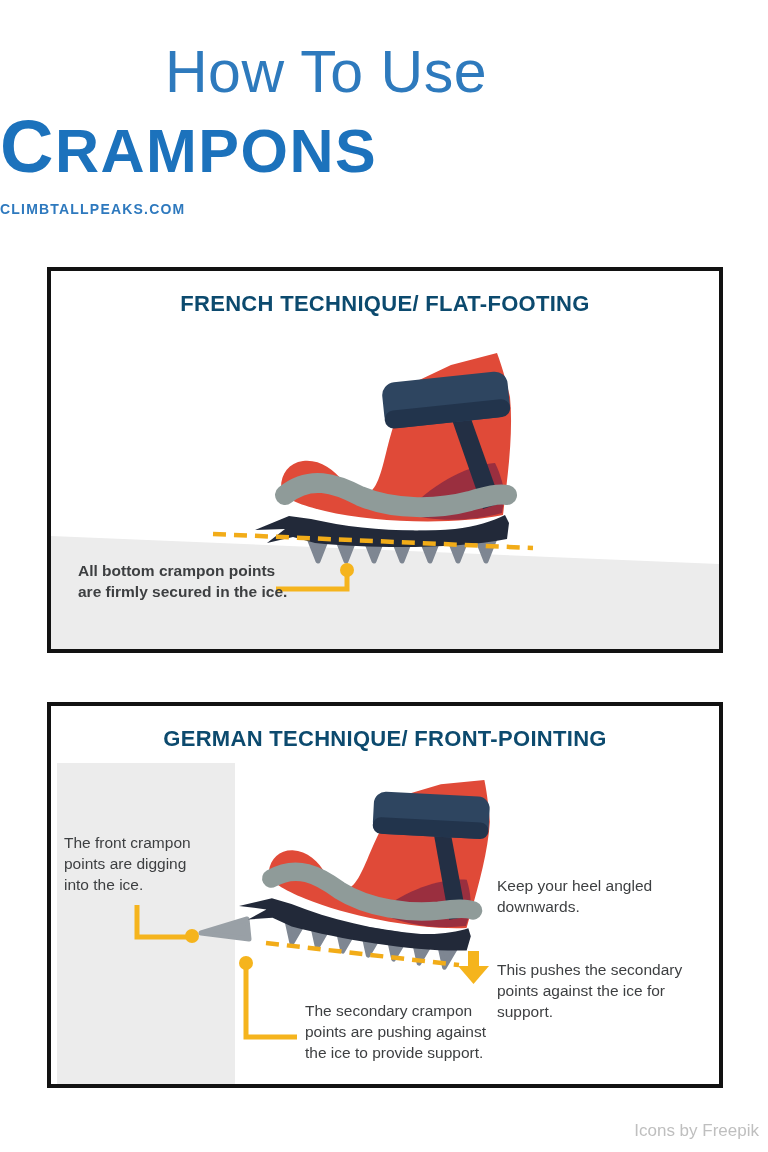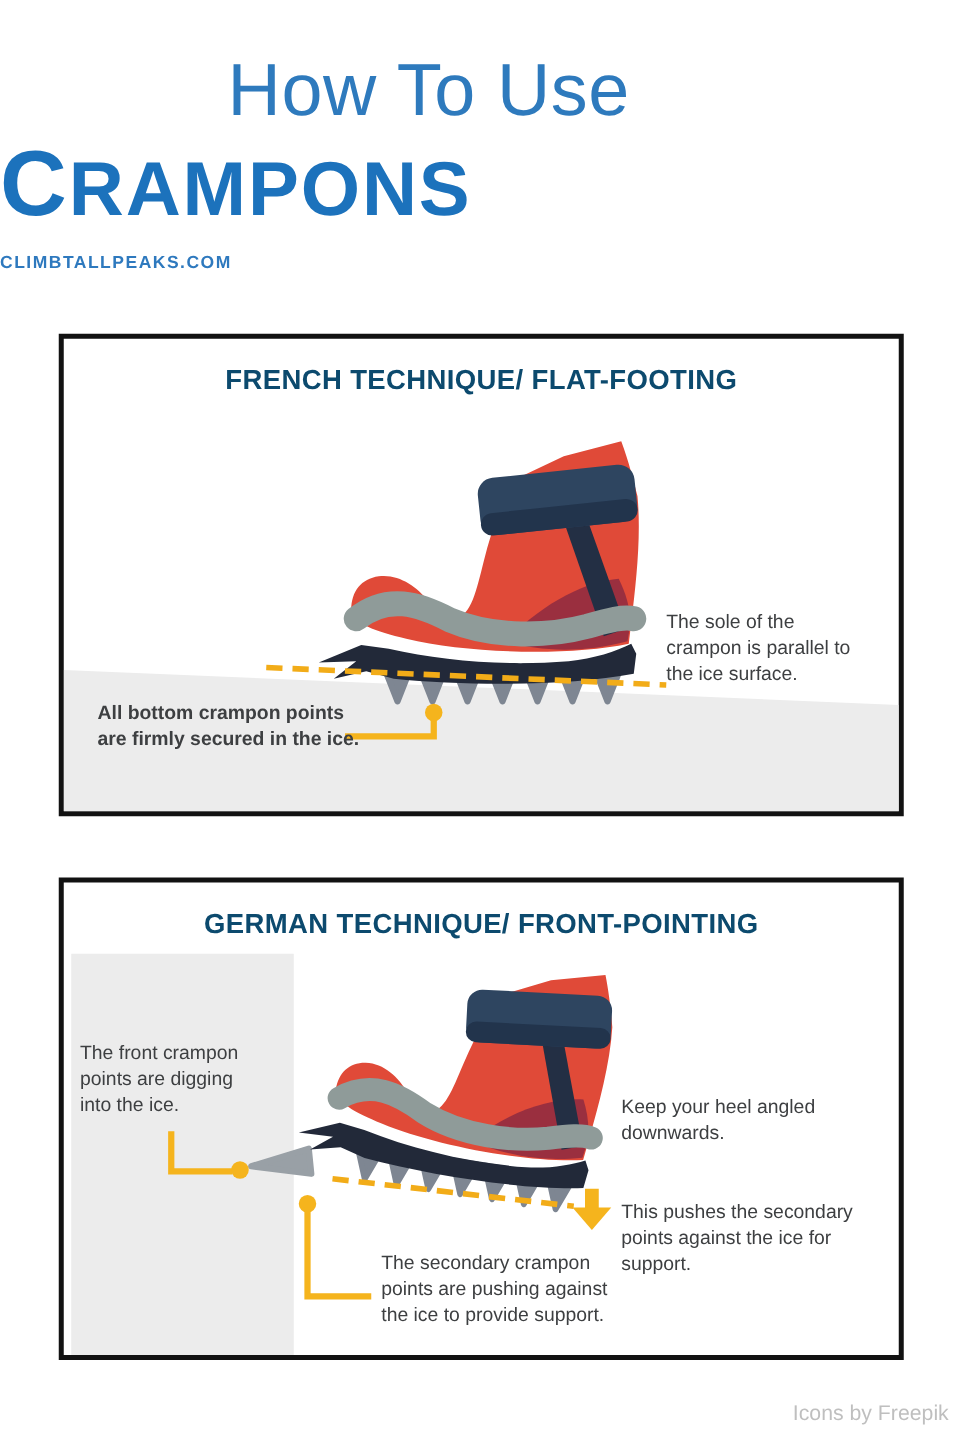--- a/index.html
+++ b/index.html
@@ -1,20 +1,20 @@
 <!DOCTYPE html>
 <html><head>
 <meta charset="utf-8">
 <style>
   html,body{margin:0;padding:0;background:#ffffff;}
   .page{position:relative;width:768px;height:1152px;background:#ffffff;overflow:hidden;
         font-family:"Liberation Sans",sans-serif;}
   
   .title1{position:absolute;top:38px;left:0;width:652px;text-align:center;
-          font-size:59px;font-weight:400;color:#2E7ABD;letter-spacing:0.5px;padding-left:17px;}
+          font-size:59px;font-weight:400;color:#2E7ABD;letter-spacing:0.5px;}
   .title2{position:absolute;top:104px;left:0;width:704px;text-align:left;
           font-size:61px;font-weight:700;color:#1C72BC;letter-spacing:1.5px;}
   .title2::first-letter{font-size:74px;}
   .site{position:absolute;top:201px;left:0;width:768px;
         font-size:14px;font-weight:700;color:#2E79BE;letter-spacing:1.2px;}
   
   .panel{position:absolute;left:47px;width:676px;height:386px;background:#ffffff;
          border:4px solid #121212;box-sizing:border-box;}
   .panel-french{top:267px;}
   .panel-german{top:702px;}
@@ -87,23 +87,20 @@
       <use href="#boot-shape" xlink:href="#boot-shape" transform="translate(204,82)"></use>
       <line x1="162" y1="263" x2="482" y2="277" stroke="#F2AC18" stroke-width="4.5" stroke-dasharray="13 8"></line>
       <g>
         <polyline points="296,303 296,318 225,318" fill="none" stroke="#F5B41D" stroke-width="5"></polyline>
         <circle cx="296" cy="299" r="7" fill="#F5B41D"></circle>
       </g>
     </svg>
     <h3 class="panel-title">FRENCH TECHNIQUE/ FLAT-FOOTING</h3>
     <div class="ann a-p1-left">All bottom crampon points
 are firmly secured in the ice.</div>
-    <div class="ann a-p1-right">The sole of the
-crampon is parallel to
-the ice surface.</div>
   </section>
 
   <section class="panel panel-german">
     <svg class="scene" viewBox="0 0 668 378">
       <rect x="6" y="57" width="178" height="321" fill="#ECECEC"></rect>
       <polygon points="150,227 196,213 198,233" fill="#99A0A6" stroke="#99A0A6" stroke-width="5" stroke-linejoin="round"></polygon>
       <use href="#boot-shape" xlink:href="#boot-shape" transform="translate(188,200) rotate(9) scale(0.92) translate(0,-177)"></use>
       <line x1="215" y1="237" x2="408" y2="259" stroke="#F2AC18" stroke-width="4.5" stroke-dasharray="13 8"></line>
       <g fill="#F5B41D">
         <rect x="417" y="245" width="11" height="16"></rect>

